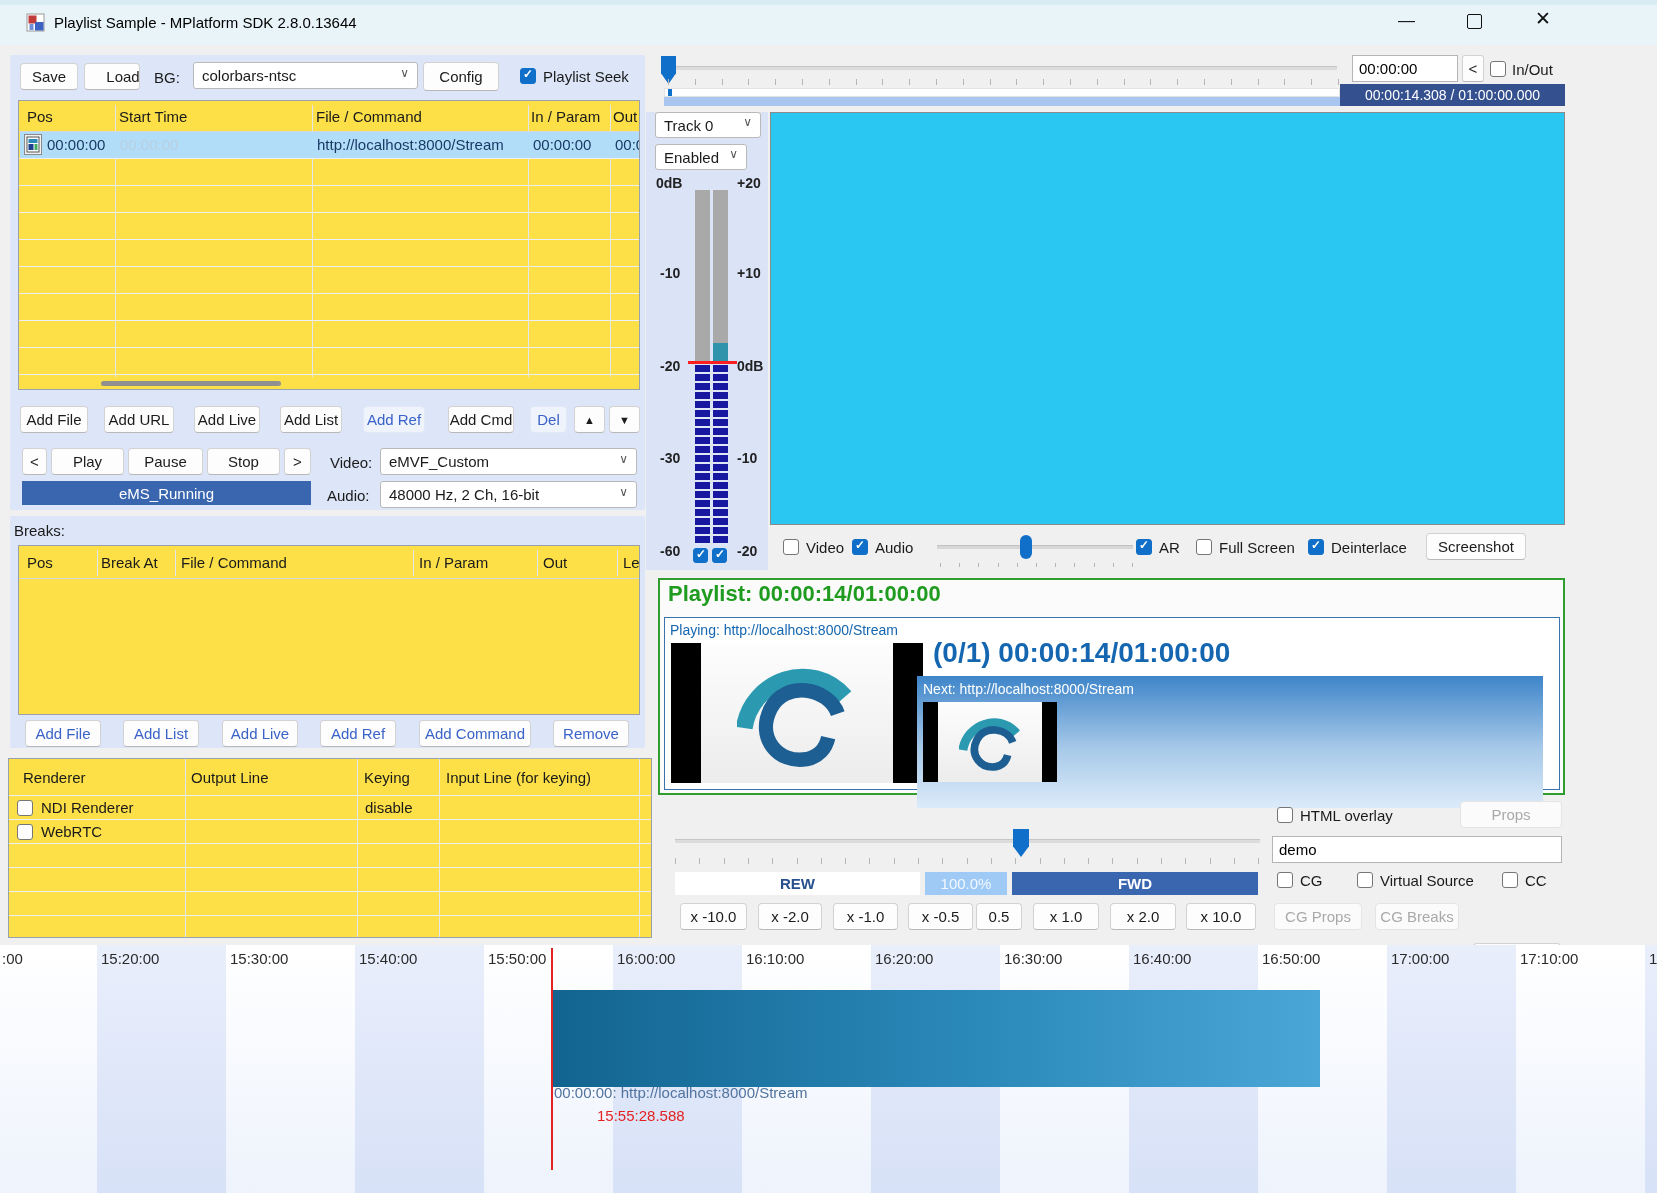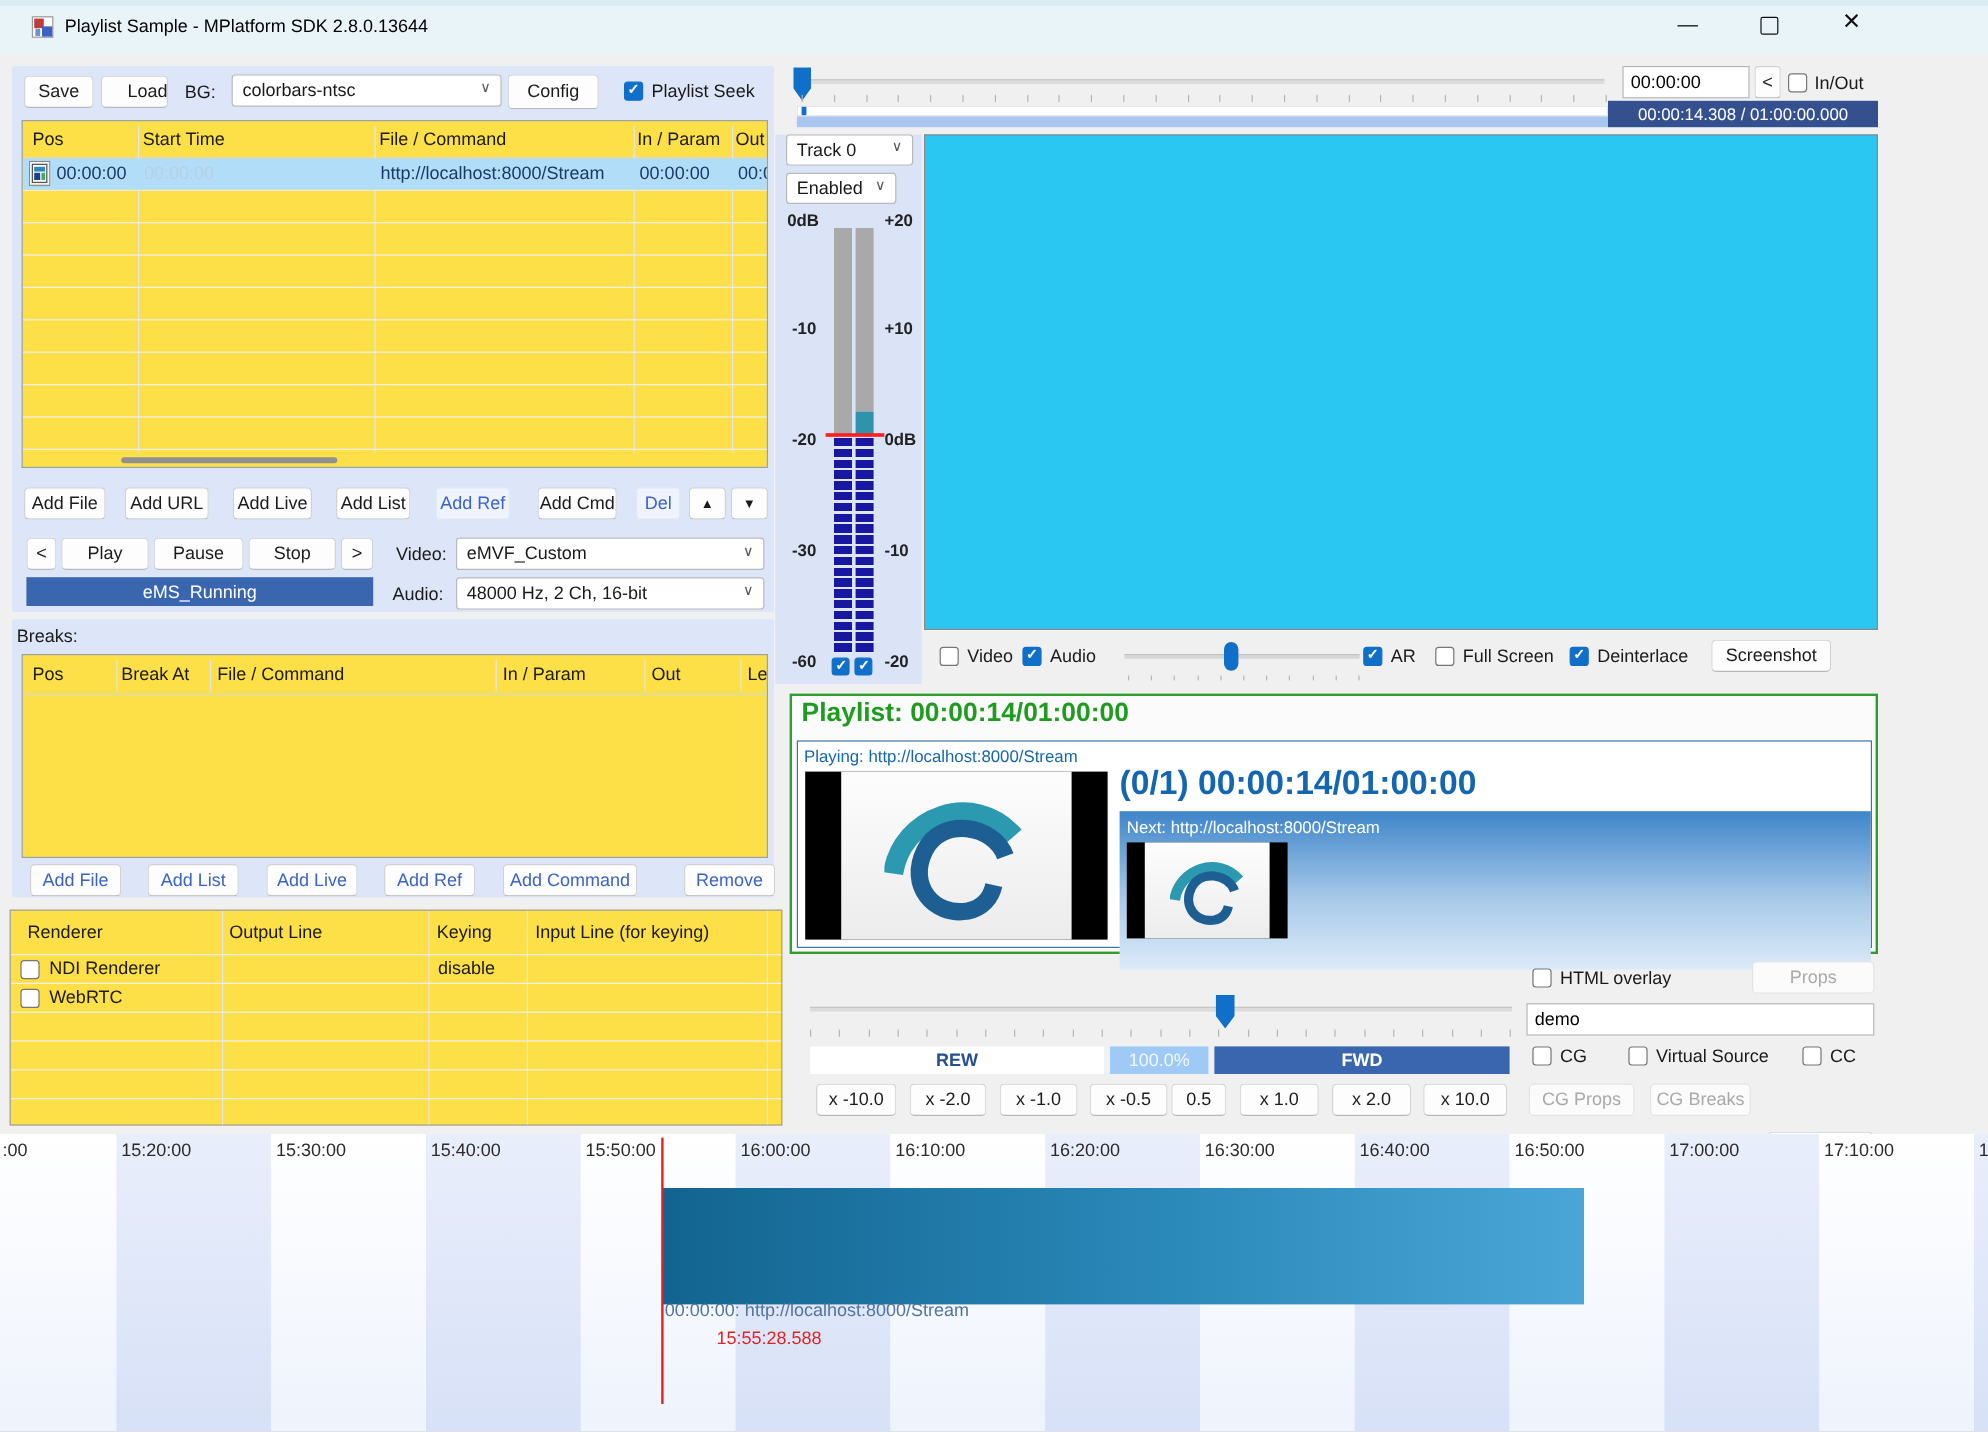--- a/index.html
+++ b/index.html
@@ -187,21 +187,21 @@
     </div>
   <div class="btn bluetext" style="left:222px;top:720px;width:76px;">
       <span>Add Live</span>
     </div>
   <div class="btn bluetext" style="left:320px;top:720px;width:76px;">
       <span>Add Ref</span>
     </div>
   <div class="btn bluetext" style="left:419px;top:720px;width:112px;">
       <span>Add Command</span>
     </div>
-  <div class="btn bluetext" style="left:553px;top:720px;width:76px;margin-left:17px;">
+  <div class="btn bluetext" style="left:553px;top:720px;width:76px;">
       <span>Remove</span>
     </div>
 
   <div class="tbl" style="left:8px;top:758px;width:644px;height:180px;">
     <span class="lbl" style="left:14px;top:10px;">Renderer</span>
     <span class="lbl" style="left:182px;top:10px;">Output Line</span>
     <span class="lbl" style="left:355px;top:10px;">Keying</span>
     <span class="lbl" style="left:437px;top:10px;">Input Line (for keying)</span>
     <div id="renderer-grid" class="abs" style="left:0;top:0;width:644px;height:180px;">
         <div class="vline" style="left: 176px; top: 0px; height: 180px; position: absolute;"></div>
@@ -340,21 +340,21 @@
     <div class="abs" style="left:4px;top:37px;width:896px;height:173px;background:#fff;border:1px solid #3a74ad;">
       <span class="lbl" style="left:5px;top:3px;font-size:14px;color:#1566b0;">Playing: http://localhost:8000/Stream</span>
       <div class="abs" style="left:6px;top:25px;width:252px;height:140px;background:#000;">
         <div class="abs" style="left:30px;top:0;width:192px;height:140px;background:linear-gradient(180deg,#fdfdfd,#ececec);"></div>
         <svg style="position:absolute;left:66px;top:10px;" width="120" height="120" viewBox="0 0 100 95">
           <path d="M6,60 C12,20 62,2 90,34" stroke="#2b9ab0" stroke-width="14" fill="none"></path>
           <path d="M84,48 C76,26 40,20 28,44 C16,68 34,90 58,86 C68,84 74,77 76,68" stroke="#1d5f93" stroke-width="12" fill="none"></path>
         </svg>
       </div>
       <span class="lbl" style="left:268px;top:26px;font-size:28px;font-weight:600;color:#1566b0;">(0/1) 00:00:14/01:00:00</span>
-      <div class="abs" style="left:268px;top:58px;width:626px;height:132px;background:linear-gradient(180deg,#3e85c9 0%,#a7c9e9 55%,#dcebf9 100%);">
+      <div class="abs" style="left:252px;top:58px;width:626px;height:132px;background:linear-gradient(180deg,#3e85c9 0%,#a7c9e9 55%,#dcebf9 100%);">
         <span class="lbl" style="left:6px;top:4px;font-size:14px;color:#fff;">Next: http://localhost:8000/Stream</span>
         <div class="abs" style="left:6px;top:26px;width:134px;height:80px;background:#000;">
           <div class="abs" style="left:15px;top:0;width:104px;height:80px;background:linear-gradient(180deg,#fdfdfd,#ececec);"></div>
           <svg style="position:absolute;left:36px;top:6px;" width="64" height="68" viewBox="0 0 100 95">
             <path d="M6,60 C12,20 62,2 90,34" stroke="#2b9ab0" stroke-width="14" fill="none"></path>
             <path d="M84,48 C76,26 40,20 28,44 C16,68 34,90 58,86 C68,84 74,77 76,68" stroke="#1d5f93" stroke-width="12" fill="none"></path>
           </svg>
         </div>
       </div>
     </div>

